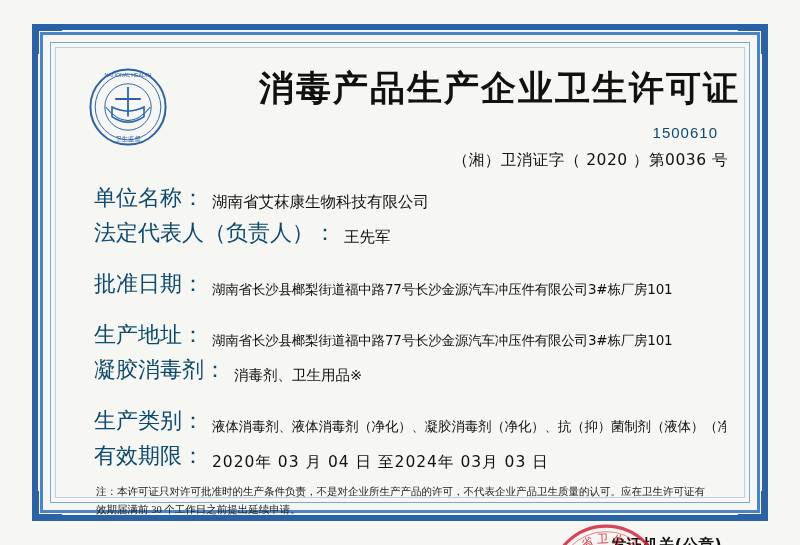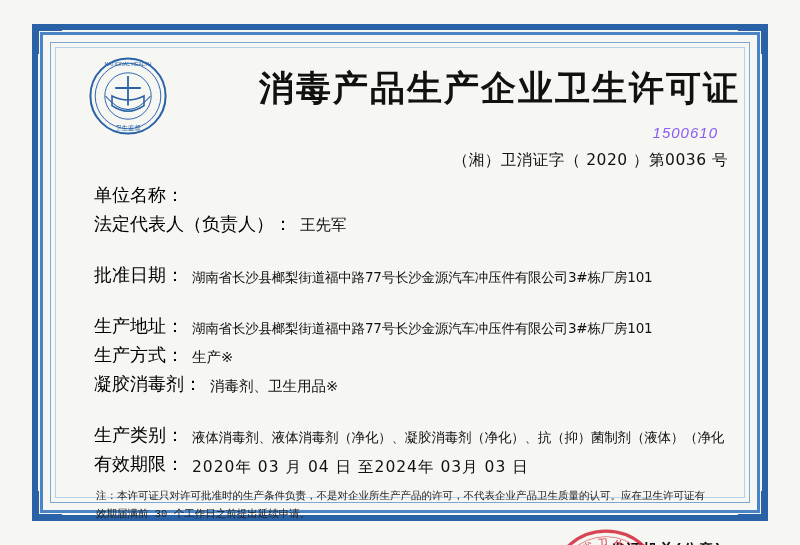--- a/index.html
+++ b/index.html
@@ -80,45 +80,44 @@
   
   .header {
     position: relative;
     height: 72px;
     display: flex;
     align-items: center;
   }
   .emblem {
     position: absolute;
     left: 28px;
-    top: 4px;
+    top: 15px;
     width: 80px;
     height: 80px;
   }
   .title {
     width: 100%;
     text-align: right;
     font-family: "DejaVu Sans", sans-serif;
     font-weight: bold;
     font-size: 35px;
     letter-spacing: 2px;
     color: #111;
     padding-left: 40px;
     box-sizing: border-box;
     white-space: nowrap;
   }
   .serial {
     position: absolute;
     right: 22px;
     top: 72px;
-    color: #8b5cf6;
+    color: #0c4a6e;
     font-size: 15px;
     font-family: "Liberation Sans", sans-serif;
     letter-spacing: 1px;
-    font-style: italic;
   }
   .certno {
     margin-top: 26px;
     text-align: right;
     padding-right: 12px;
     font-family: "DejaVu Sans", sans-serif;
     font-size: 15.5px;
     color: #111;
     letter-spacing: 0.5px;
   }
@@ -130,22 +129,22 @@
     padding-right: 14px;
   }
   .row {
     display: flex;
     align-items: flex-end;
     margin-bottom: 3px;
     min-height: 25px;
   }
   .label {
     font-family: "DejaVu Sans", sans-serif;
-    font-size: 18px;
-    color: #000000;
+    font-size: 22px;
+    color: #0c4a6e;
     white-space: nowrap;
     flex: 0 0 auto;
     padding-bottom: 2px;
   }
   .value {
     flex: 1 1 auto;
     font-family: "DejaVu Sans", sans-serif;
     font-size: 15.5px;
     color: #111;
     margin-left: 8px;
@@ -170,21 +169,21 @@
     margin-left: 8px;
     letter-spacing: 1px;
     white-space: nowrap;
   }
 
   
   .note {
     margin-top: 10px;
     padding-left: 36px;
     padding-right: 30px;
-    font-family: Liberation Mono, monospace;
+    font-family: Liberation Serif, serif;
     font-size: 10.5px;
     color: #222;
     line-height: 1.7;
   }
 
   
   .footer {
     position: relative;
     margin-top: 16px;
     padding-right: 18px;
@@ -243,41 +242,38 @@
     </div>
 
     <div class="serial">1500610</div>
 
     <div class="certno">（湘）卫消证字（ 2020 ）第0036   号</div>
 
     <div class="fields">
 
       <div class="row">
         <div class="label">单位名称：</div>
+        <div class="value">湖南省艾菻康生物科技有限公司</div>
       </div>
 
       <div class="row">
         <div class="label">法定代表人（负责人）：</div>
         <div class="value">王先军</div>
       </div>
 
       <div class="row">
         <div class="label">批准日期：</div>
         <div class="value tiny">湖南省长沙县榔梨街道福中路77号长沙金源汽车冲压件有限公司3#栋厂房101</div>
       </div>
 
       <div class="row">
         <div class="label">生产地址：</div>
         <div class="value tiny">湖南省长沙县榔梨街道福中路77号长沙金源汽车冲压件有限公司3#栋厂房101</div>
       </div>
 
-      <div class="row">
-        <div class="label">生产方式：</div>
-        <div class="value small">生产※</div>
-      </div>
 
       <div class="row">
         <div class="label">凝胶消毒剂：</div>
         <div class="value small">消毒剂、卫生用品※</div>
       </div>
 
       <div class="row">
         <div class="label">生产类别：</div>
         <div class="value tiny">液体消毒剂、液体消毒剂（净化）、凝胶消毒剂（净化）、抗（抑）菌制剂（液体）（净化）※</div>
       </div>

